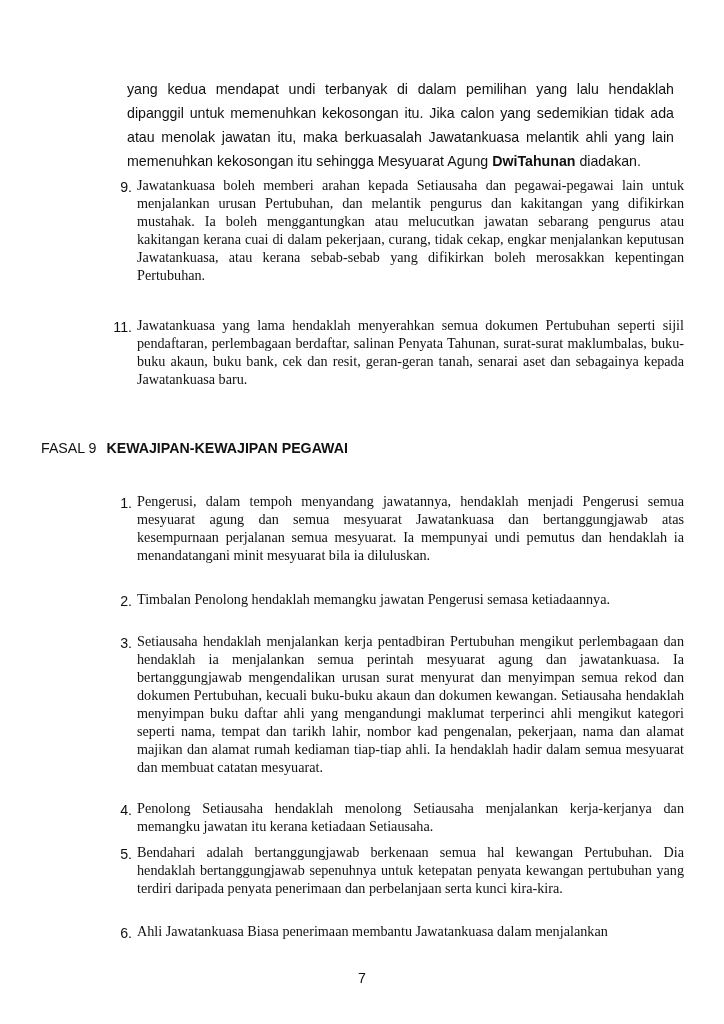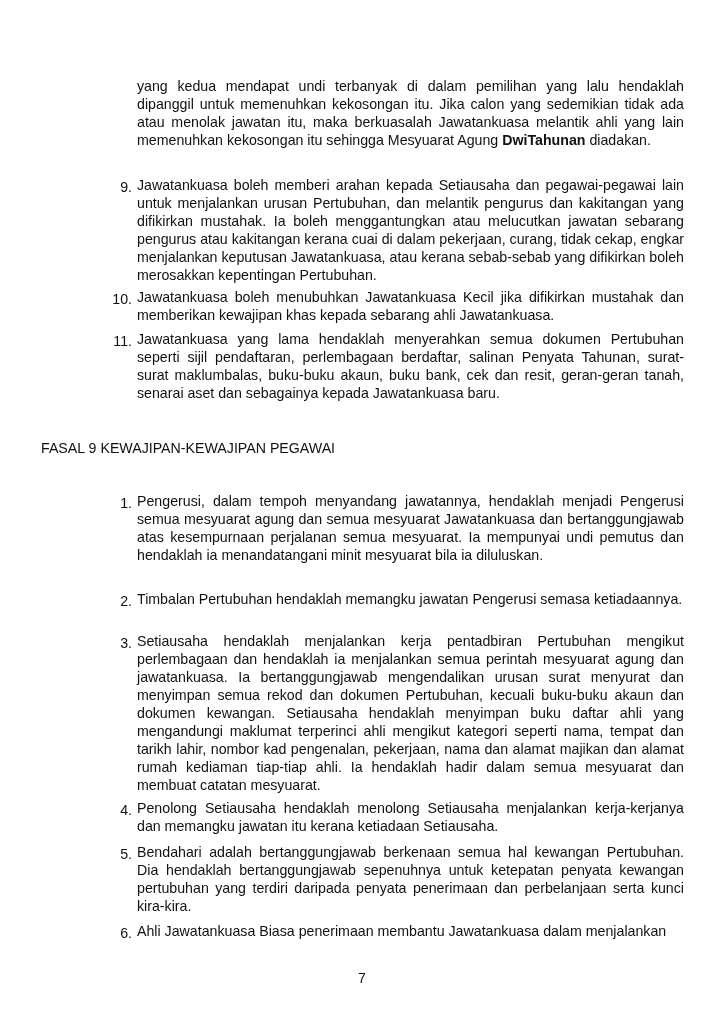--- a/index.html
+++ b/index.html
@@ -1,63 +1,59 @@
 <!DOCTYPE html>
 <html><head>
 <meta charset="utf-8">
 <style>
   html, body { margin:0; padding:0; background:#ffffff; }
   body { width:724px; height:1024px; position:relative; overflow:hidden;
          font-family:"Liberation Sans", sans-serif; color:#111; font-size:14.2px; }
   .page { position:absolute; left:0; top:0; width:724px; height:1024px; }
-  .block { position:absolute; left:137px; width:547px; line-height:18px; text-align:justify; }
+  .block { position:absolute; left:127px; width:547px; line-height:24px; text-align:justify; }
   .item { position:absolute; left:100px; width:584px; line-height:18px; }
   .item .num { position:absolute; left:0; width:32px; text-align:right; top:2px; }
-  .item .txt { margin-left:37px; text-align:justify; }
+  .item .txt { margin-left:37px; text-align:justify;font-family:Liberation Serif, serif; }
   .heading { position:absolute; left:41px; top:440px; font-size:14.2px; }
-  .heading .fasal { }
-  .heading b { font-weight:normal; }
+  .heading .fasal { margin-right:6px; }
+  .heading b { font-weight:bold; }
   .pnum { position:absolute; left:0; width:724px; top:970px; text-align:center; }
   b { font-weight:bold; }
 </style>
 </head>
 <body>
 
 <div class="page">
 
   <div class="block" style="top:77px;"><span>yang kedua mendapat undi terbanyak di dalam pemilihan yang lalu hendaklah dipanggil untuk memenuhkan kekosongan itu. Jika calon yang sedemikian tidak ada atau menolak jawatan itu, maka berkuasalah Jawatankuasa melantik ahli yang lain memenuhkan kekosongan itu sehingga Mesyuarat Agung </span><b>DwiTahunan</b><span> diadakan.</span></div>
 
   <div class="item" style="top:176px;">
     <span class="num">9.</span>
     <div class="txt">Jawatankuasa boleh memberi arahan kepada Setiausaha dan pegawai-pegawai lain untuk menjalankan urusan Pertubuhan, dan melantik pengurus dan kakitangan yang difikirkan mustahak. Ia boleh menggantungkan atau melucutkan jawatan sebarang pengurus atau kakitangan kerana cuai di dalam pekerjaan, curang, tidak cekap, engkar menjalankan keputusan Jawatankuasa, atau kerana sebab-sebab yang difikirkan boleh merosakkan kepentingan Pertubuhan.</div>
   </div>
 
-  <div class="item" style="top:288px;">
-    <span class="num">10.</span>
-    <div class="txt">Jawatankuasa boleh menubuhkan Jawatankuasa Kecil jika difikirkan mustahak dan memberikan kewajipan khas kepada sebarang ahli Jawatankuasa.</div>
-  </div>
 
-  <div class="item" style="top:330px;">
+  <div class="item" style="top:316px;">
     <span class="num">11.</span>
     <div class="txt">Jawatankuasa yang lama hendaklah menyerahkan semua dokumen Pertubuhan seperti sijil pendaftaran, perlembagaan berdaftar, salinan Penyata Tahunan, surat-surat maklumbalas, buku-buku akaun, buku bank, cek dan resit, geran-geran tanah, senarai aset dan sebagainya kepada Jawatankuasa baru.</div>
   </div>
 
   <div class="heading">
     <span class="fasal">FASAL 9</span>
     <b>KEWAJIPAN-KEWAJIPAN PEGAWAI</b>
   </div>
 
   <div class="item" style="top:492px;">
     <span class="num">1.</span>
     <div class="txt">Pengerusi, dalam tempoh menyandang jawatannya, hendaklah menjadi Pengerusi semua mesyuarat agung dan semua mesyuarat Jawatankuasa dan bertanggungjawab atas kesempurnaan perjalanan semua mesyuarat. Ia mempunyai undi pemutus dan hendaklah ia menandatangani minit mesyuarat bila ia diluluskan.</div>
   </div>
 
   <div class="item" style="top:590px;">
     <span class="num">2.</span>
-    <div class="txt">Timbalan Pertubuhan hendaklah memangku jawatan Pengerusi semasa ketiadaannya.</div>
+    <div class="txt">Timbalan Penolong hendaklah memangku jawatan Pengerusi semasa ketiadaannya.</div>
   </div>
 
   <div class="item" style="top:632px;">
     <span class="num">3.</span>
     <div class="txt">Setiausaha hendaklah menjalankan kerja pentadbiran Pertubuhan mengikut perlembagaan dan hendaklah ia menjalankan semua perintah mesyuarat agung dan jawatankuasa. Ia bertanggungjawab mengendalikan urusan surat menyurat dan menyimpan semua rekod dan dokumen Pertubuhan, kecuali buku-buku akaun dan dokumen kewangan. Setiausaha hendaklah menyimpan buku daftar ahli yang mengandungi maklumat terperinci ahli mengikut kategori seperti nama, tempat dan tarikh lahir, nombor kad pengenalan, pekerjaan, nama dan alamat majikan dan alamat rumah kediaman tiap-tiap ahli. Ia hendaklah hadir dalam semua mesyuarat dan membuat catatan mesyuarat.</div>
   </div>
 
   <div class="item" style="top:799px;">
     <span class="num">4.</span>
     <div class="txt">Penolong Setiausaha hendaklah menolong Setiausaha menjalankan kerja-kerjanya dan memangku jawatan itu kerana ketiadaan Setiausaha.</div>

